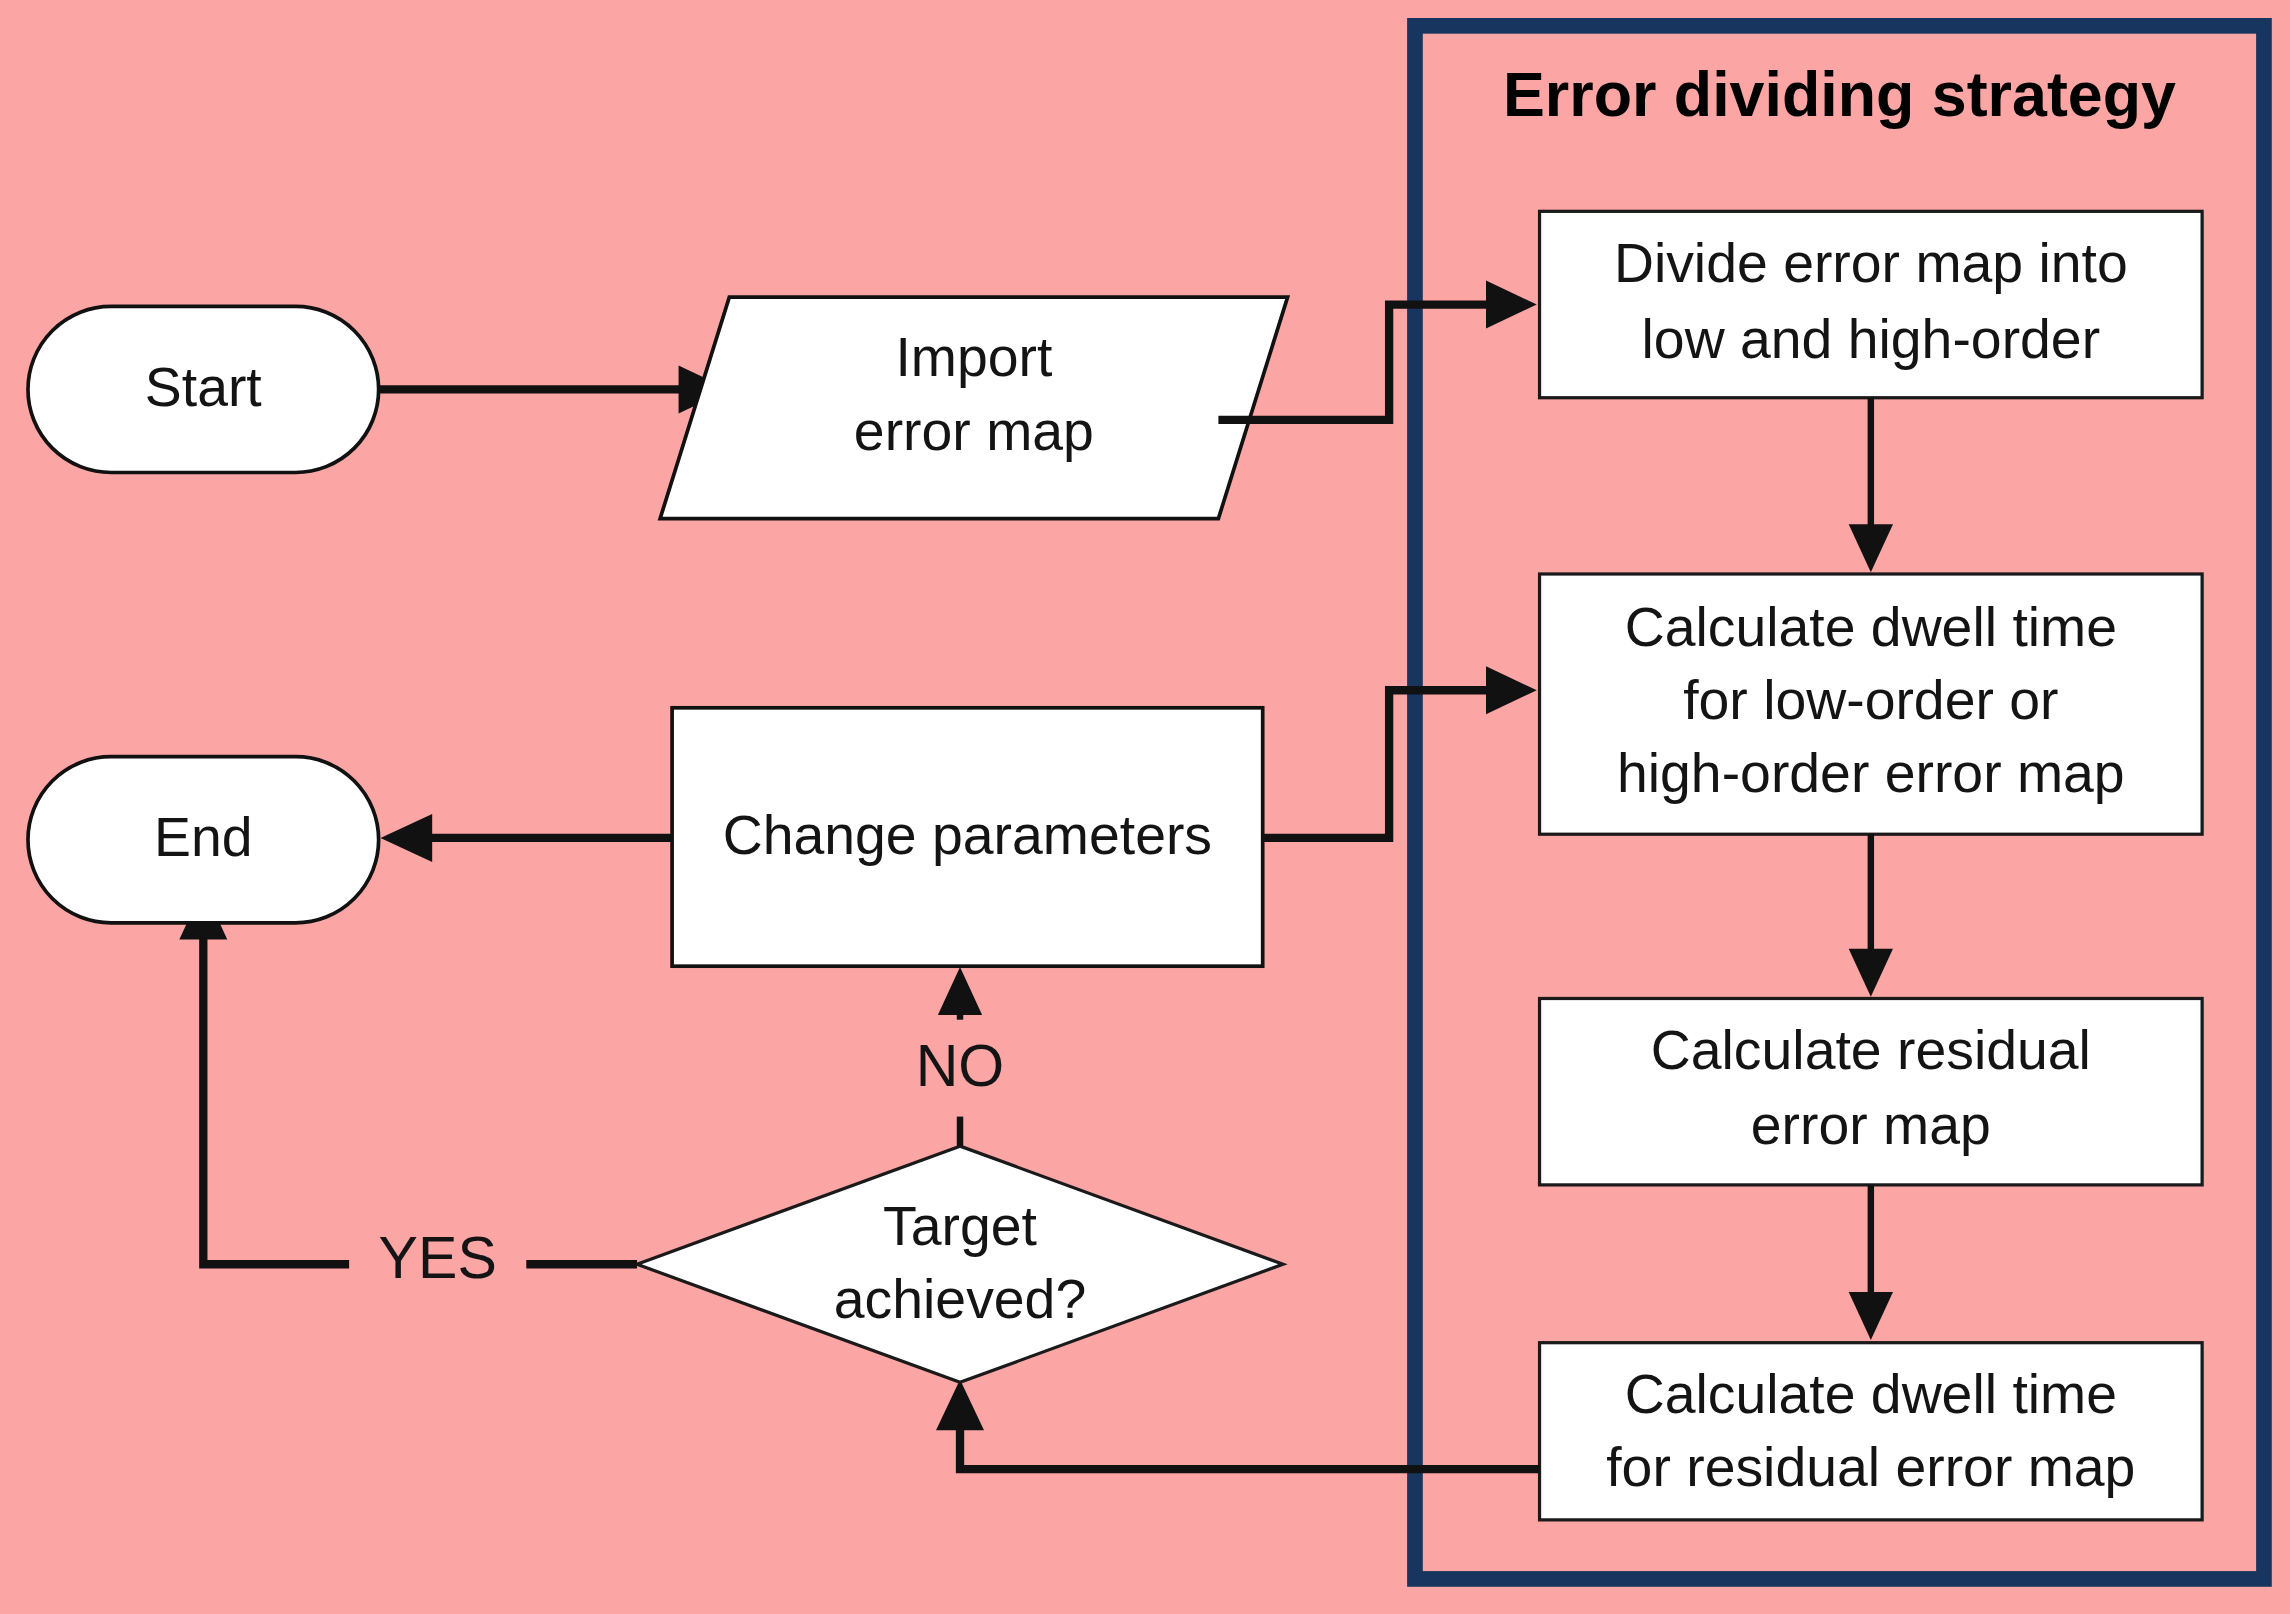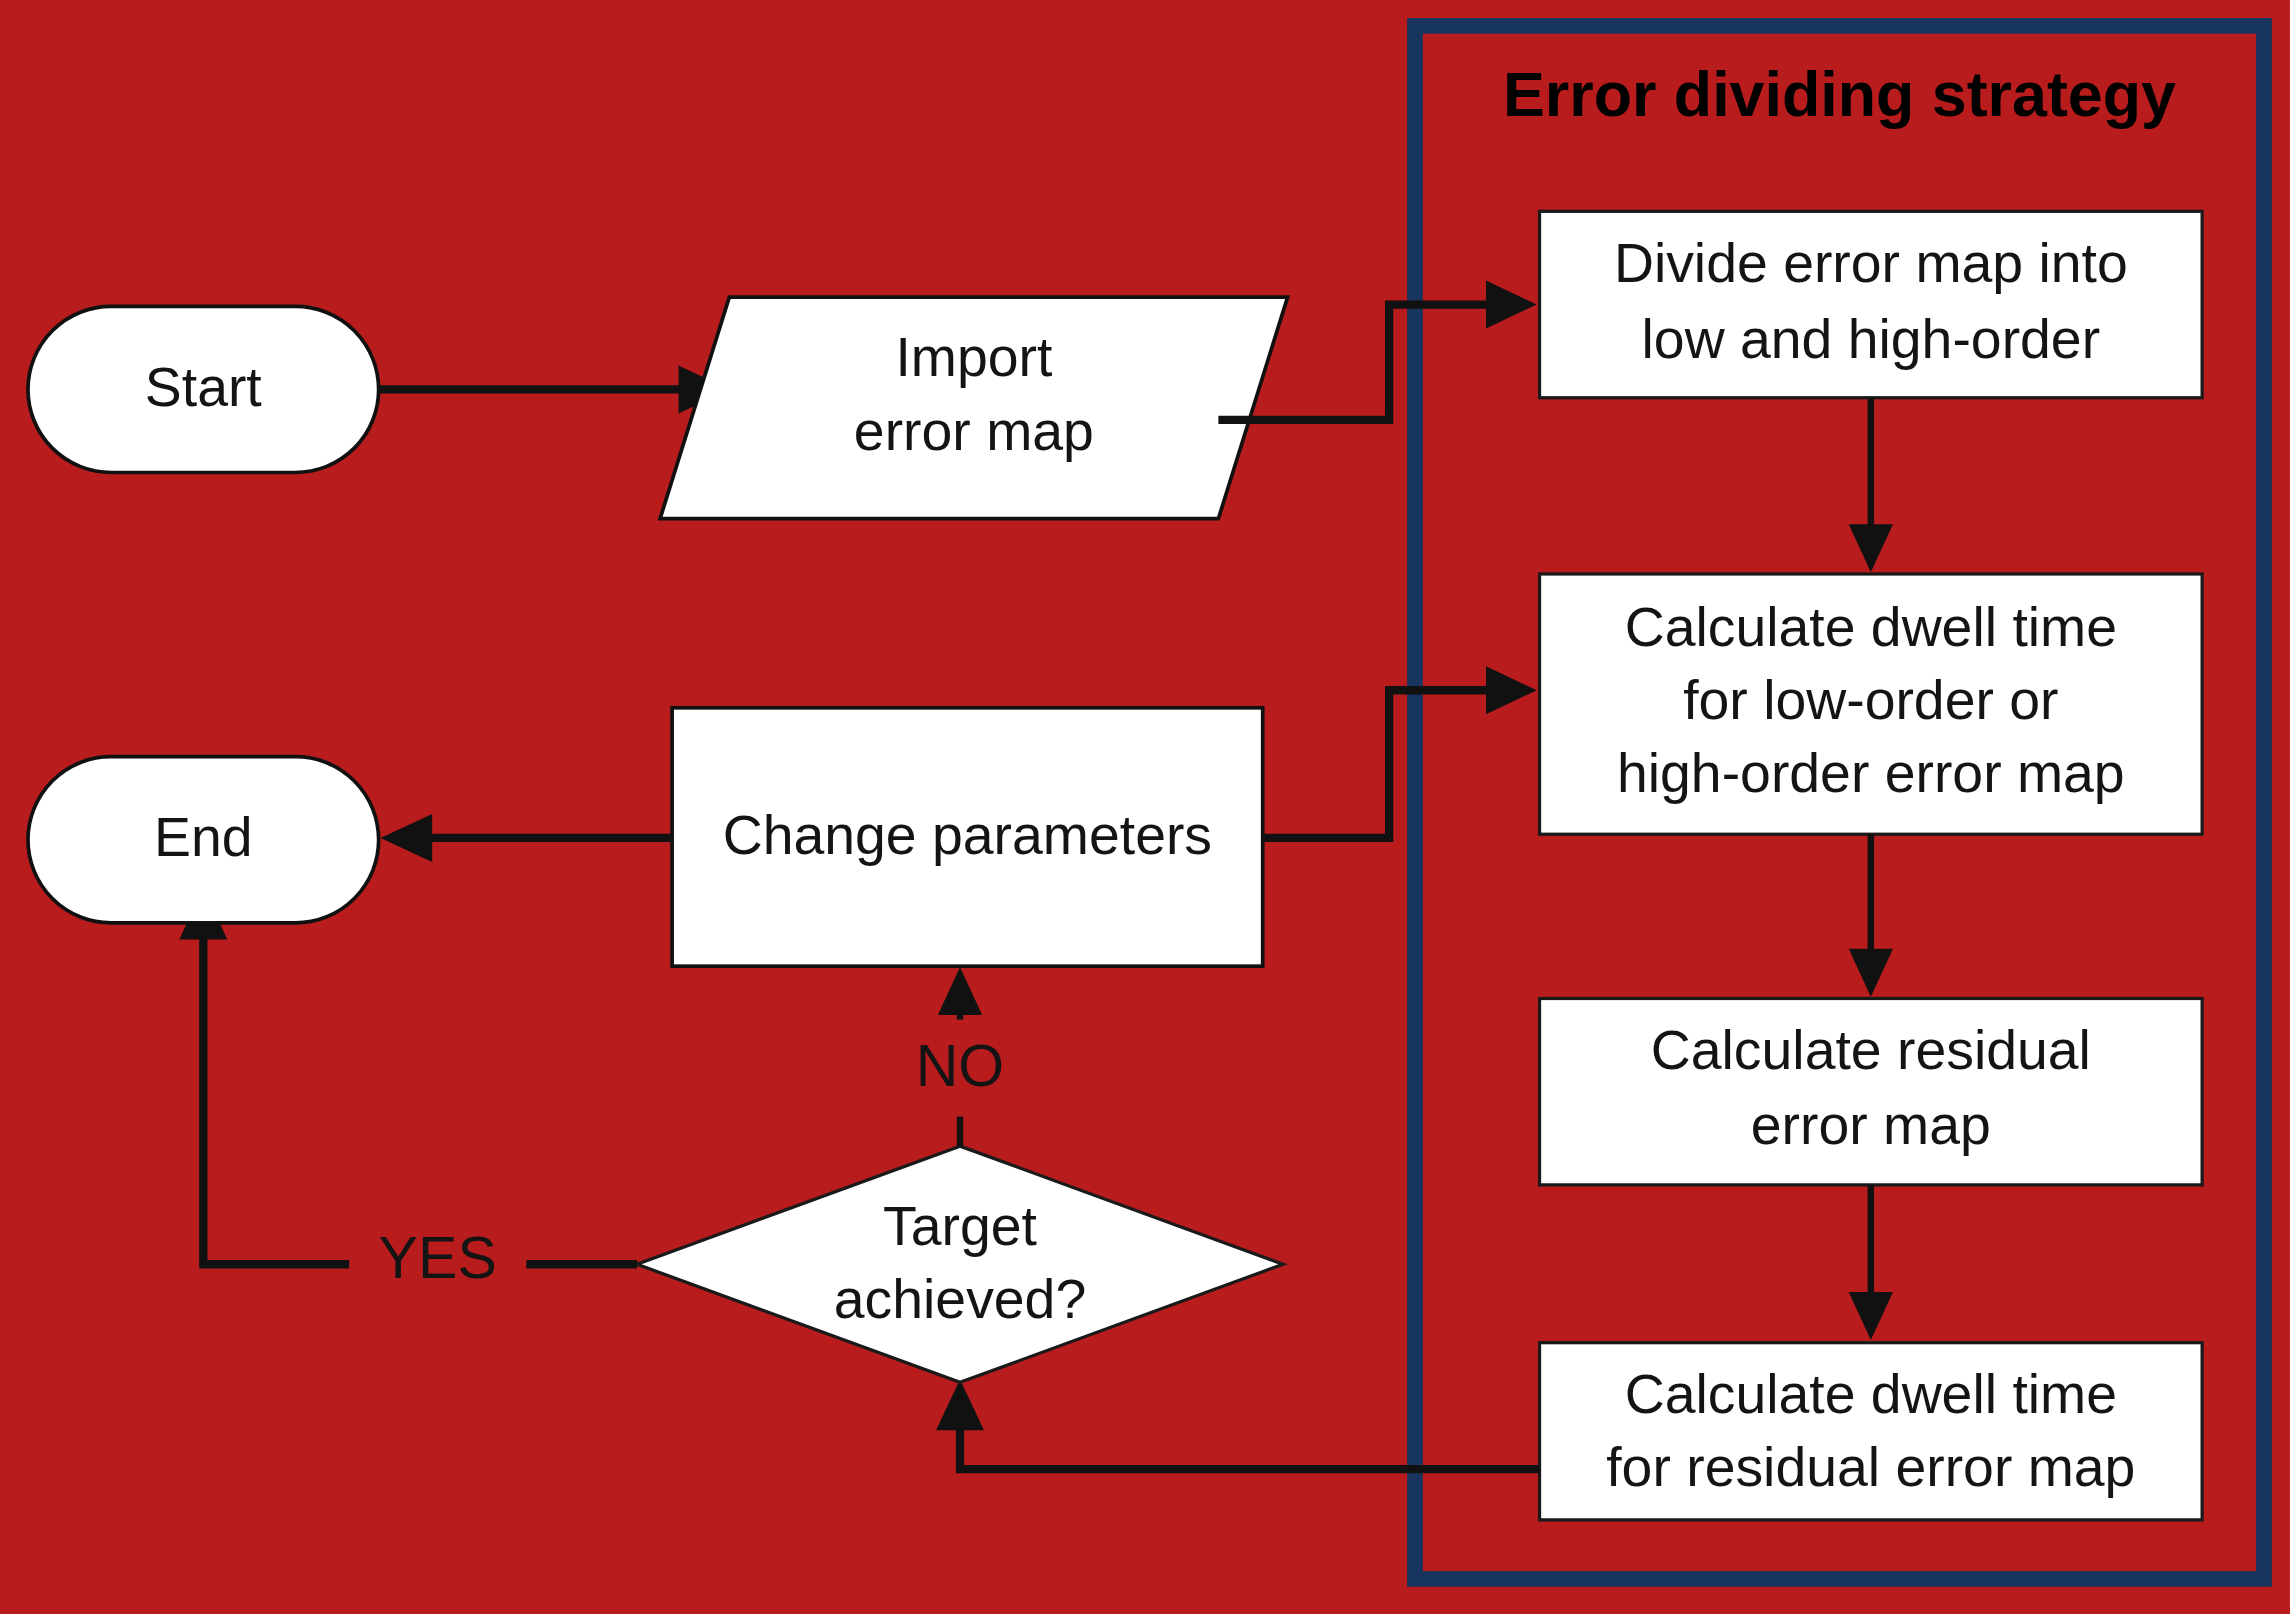--- a/index.html
+++ b/index.html
@@ -4,21 +4,21 @@
 <style>
   html, body {
     margin: 0;
     padding: 0;
     background: #ffffff;
   }
   #stage {
     position: relative;
     width: 2291px;
     height: 1614px;
-    background: #b91c1c;
+    background: #fca5a5;
     overflow: hidden;
     font-family: "Liberation Sans", sans-serif;
   }
   svg.flow {
     position: absolute;
     top: 0; left: 0;
     width: 2291px;
     height: 1614px;
   }
   .node-shape {

